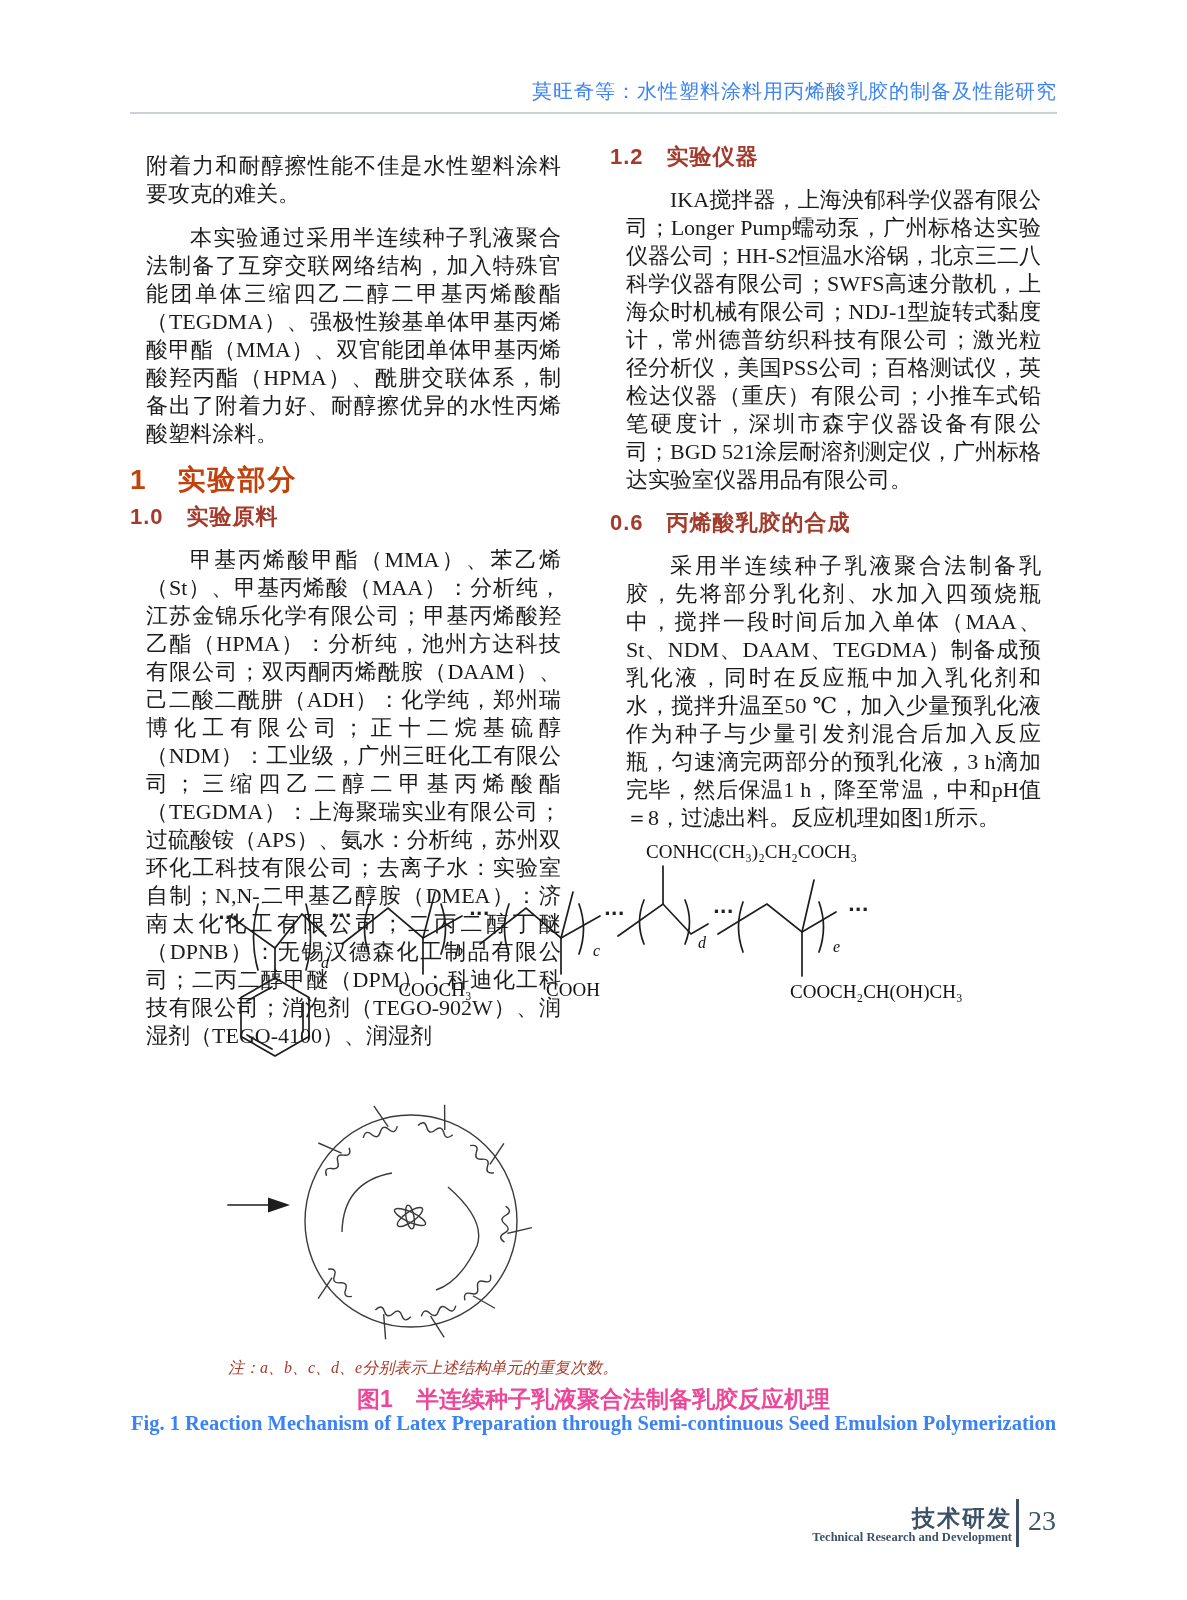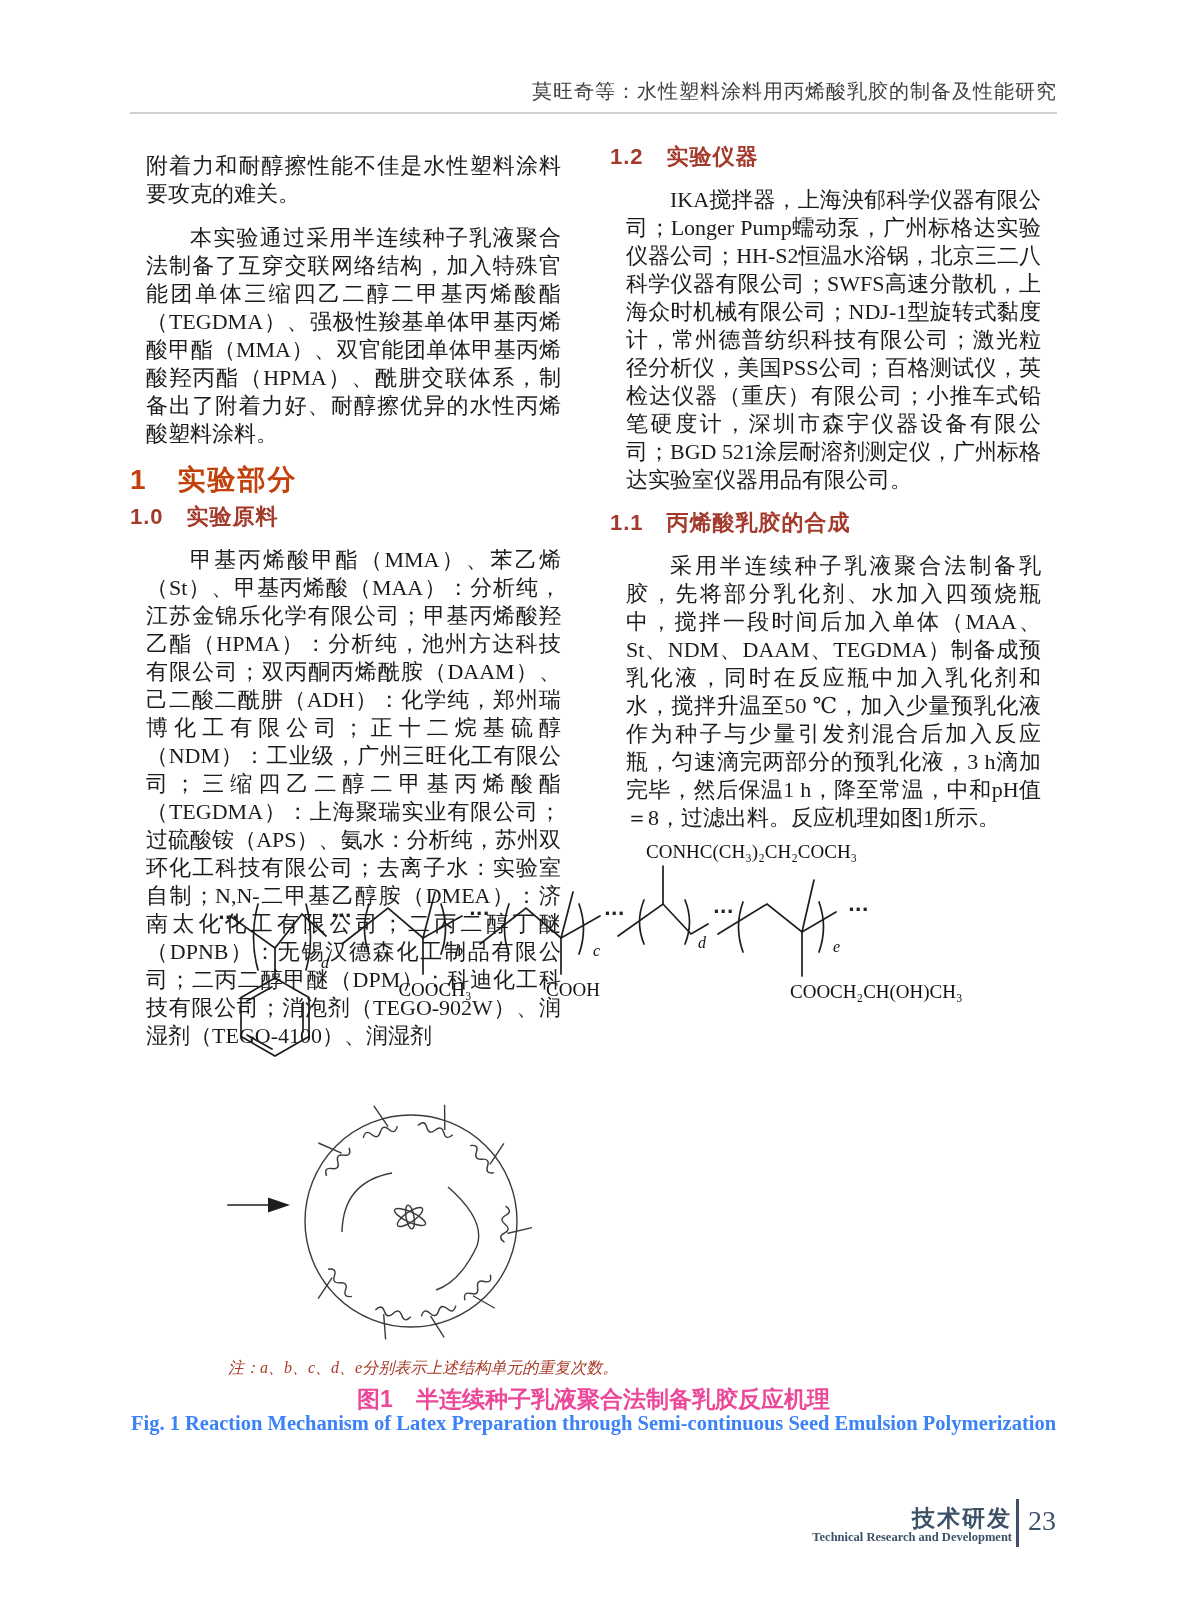--- a/index.html
+++ b/index.html
@@ -1,19 +1,19 @@
 <!DOCTYPE html>
 <html><head>
 <meta charset="utf-8">
 <style>
   html,body{margin:0;padding:0;background:#e8e8e8;}
   .page{position:relative;width:1187px;height:1600px;background:#ffffff;margin:0 auto;
         font-family:"Liberation Serif","DejaVu Serif",serif;color:#1c1c1c;overflow:hidden;}
   .running-head{position:absolute;top:78px;right:130px;font-family:"Liberation Sans",sans-serif;
-        font-size:20px;color:#404040;letter-spacing:1px;}
+        font-size:20px;color:#3b82f6;letter-spacing:1px;}
   .head-rule{position:absolute;top:112px;left:130px;width:927px;height:2px;background:#ccd1d6;}
   .col{position:absolute;top:136px;width:447px;}
   .col-left{left:130px;}
   .col-right{left:610px;}
   p.body{margin:16px;font-size:22px;line-height:28px;text-align:justify;text-justify:inter-ideograph;}
   p.indent{text-indent:2em;}
   .h1{margin:14px 0 6px 0;font-family:"Liberation Sans",sans-serif;font-weight:bold;
       font-size:28px;line-height:32px;color:#c2410c;letter-spacing:2px;}
   .h2{margin:8px 0 5px 0;font-family:"Liberation Sans",sans-serif;font-weight:bold;
       font-size:22px;line-height:26px;color:#a33a2b;letter-spacing:1px;}
@@ -46,21 +46,21 @@
     <p class="body">附着力和耐醇擦性能不佳是水性塑料涂料要攻克的难关。</p>
     <p class="body indent">本实验通过采用半连续种子乳液聚合法制备了互穿交联网络结构，加入特殊官能团单体三缩四乙二醇二甲基丙烯酸酯（TEGDMA）、强极性羧基单体甲基丙烯酸甲酯（MMA）、双官能团单体甲基丙烯酸羟丙酯（HPMA）、酰肼交联体系，制备出了附着力好、耐醇擦优异的水性丙烯酸塑料涂料。</p>
     <h2 class="h1">1　实验部分</h2>
     <h3 class="h2">1.0　实验原料</h3>
     <p class="body indent">甲基丙烯酸甲酯（MMA）、苯乙烯（St）、甲基丙烯酸（MAA）：分析纯，江苏金锦乐化学有限公司；甲基丙烯酸羟乙酯（HPMA）：分析纯，池州方达科技有限公司；双丙酮丙烯酰胺（DAAM）、己二酸二酰肼（ADH）：化学纯，郑州瑞博化工有限公司；正十二烷基硫醇（NDM）：工业级，广州三旺化工有限公司；三缩四乙二醇二甲基丙烯酸酯（TEGDMA）：上海聚瑞实业有限公司；过硫酸铵（APS）、氨水：分析纯，苏州双环化工科技有限公司；去离子水：实验室自制；N,N-二甲基乙醇胺（DMEA）：济南太化化工有限公司；二丙二醇丁醚（DPNB）：无锡汉德森化工制品有限公司；二丙二醇甲醚（DPM）：科迪化工科技有限公司；消泡剂（TEGO-902W）、润湿剂（TEGO-4100）、润湿剂</p>
   </div>
 
   <div class="col col-right">
     <h3 class="h2">1.2　实验仪器</h3>
     <p class="body indent">IKA搅拌器，上海泱郁科学仪器有限公司；Longer Pump蠕动泵，广州标格达实验仪器公司；HH-S2恒温水浴锅，北京三二八科学仪器有限公司；SWFS高速分散机，上海众时机械有限公司；NDJ-1型旋转式黏度计，常州德普纺织科技有限公司；激光粒径分析仪，美国PSS公司；百格测试仪，英检达仪器（重庆）有限公司；小推车式铅笔硬度计，深圳市森宇仪器设备有限公司；BGD 521涂层耐溶剂测定仪，广州标格达实验室仪器用品有限公司。</p>
-    <h3 class="h2">1.1　丙烯酸乳胶的合成</h3>
+    <h3 class="h2">0.6　丙烯酸乳胶的合成</h3>
     <p class="body indent">采用半连续种子乳液聚合法制备乳胶，先将部分乳化剂、水加入四颈烧瓶中，搅拌一段时间后加入单体（MAA、St、NDM、DAAM、TEGDMA）制备成预乳化液，同时在反应瓶中加入乳化剂和水，搅拌升温至50 ℃，加入少量预乳化液作为种子与少量引发剂混合后加入反应瓶，匀速滴完两部分的预乳化液，3 h滴加完毕，然后保温1 h，降至常温，中和pH值＝8，过滤出料。反应机理如图1所示。</p>
   </div>
 
   <svg class="figure-svg" viewBox="0 0 940 520" xmlns="http://www.w3.org/2000/svg">
     <defs>
       <g id="squiggle">
         <line class="thin" x1="277" y1="280" x2="285" y2="304"></line>
         <path class="thin" d="M258,308 q4.5,-8 9,-1 q4.5,7 9,0 q4.5,-7 9,0 q4.5,7 9,-1"></path>
       </g>
     </defs>

